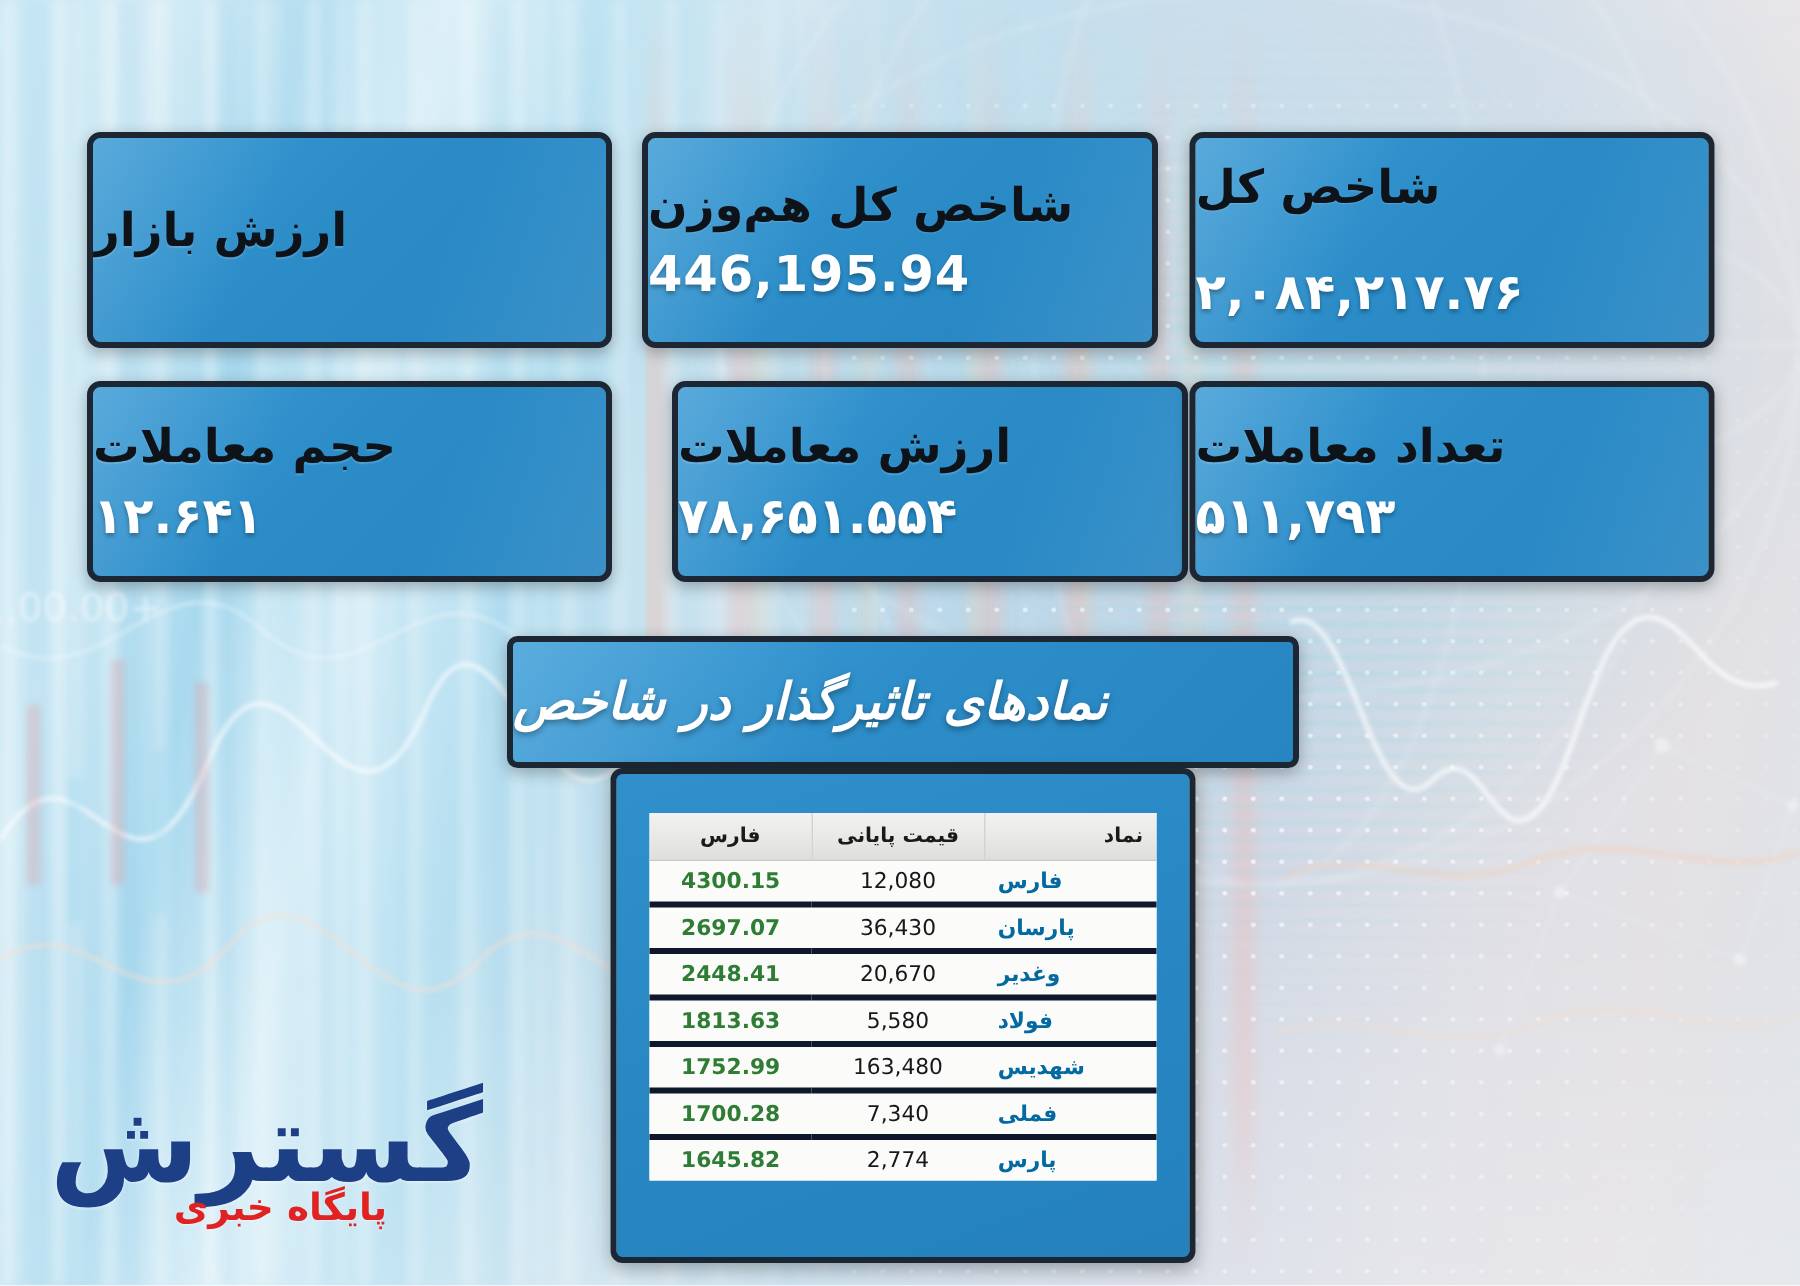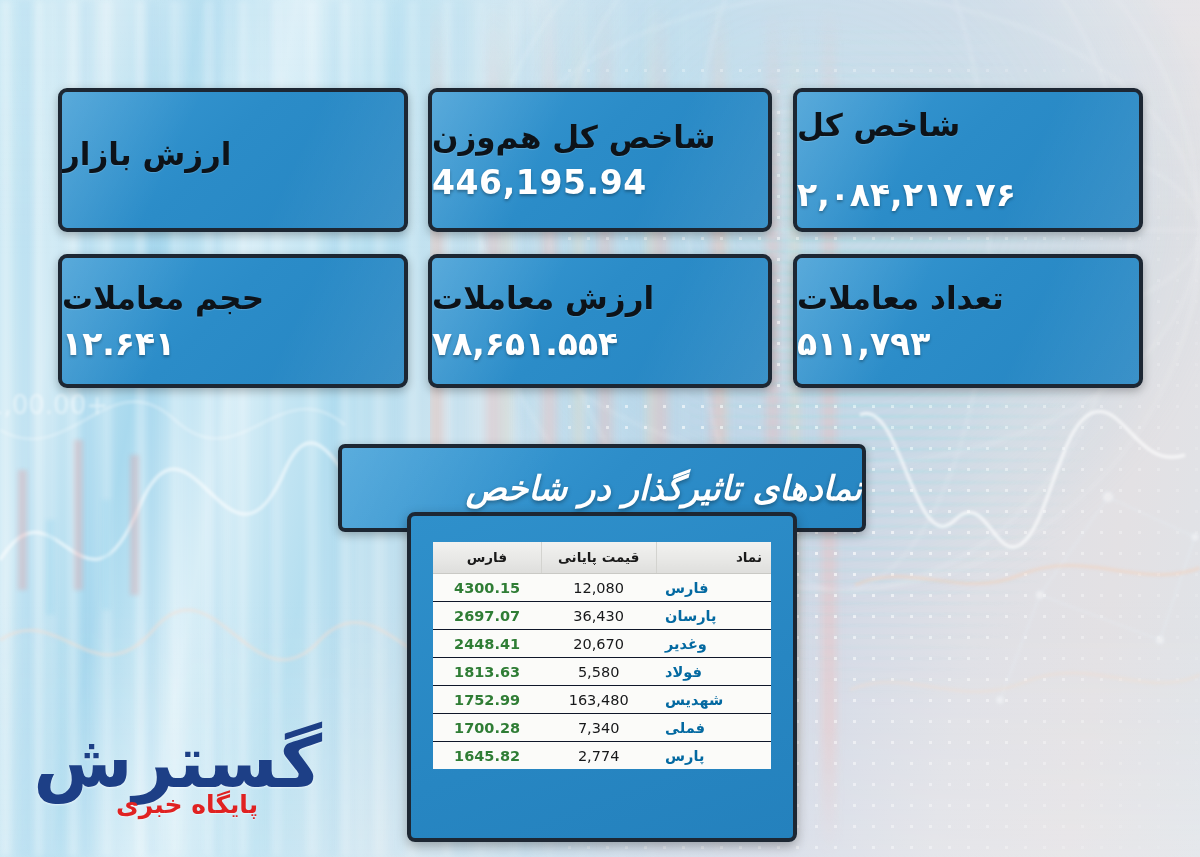--- a/index.html
+++ b/index.html
@@ -127,32 +127,32 @@
     text-shadow:0 2px 3px rgba(0,0,0,.30);
     white-space:nowrap;
   }
 
   
   #card-market-value   { left:58px;  top:88px;  width:350px; height:144px; }
   #card-equal-index    { left:428px; top:88px;  width:344px; height:144px; }
   #card-total-index    { left:793px; top:88px;  width:350px; height:144px;gap:24px; }
   
   #card-trade-volume   { left:58px;  top:254px; width:350px; height:134px; }
-  #card-trade-value    { left:428px; top:254px; width:344px; height:134px; }
+  #card-trade-value    { left:448px; top:254px; width:344px; height:134px; }
   #card-trade-count    { left:793px; top:254px; width:350px; height:134px; }
 
   
   #section-banner {
-    position:absolute; left:338px; top:444px;
+    position:absolute; left:338px; top:424px;
     width:528px; height:88px;
     border:4px solid #1d2733;
     border-radius:7px;
     background:linear-gradient(135deg,#3f9fd8 0%, #2d8dc9 50%, #2786c2 100%);
     box-shadow:0 3px 10px rgba(0,0,0,.28);
-    display:flex; align-items:center; justify-content:flex-start;
+    display:flex; align-items:center; justify-content:flex-end;
     overflow:hidden;
   }
   #section-banner::after{
     content:""; position:absolute; inset:0;
     background:linear-gradient(115deg, rgba(255,255,255,.14) 0%, transparent 40%);
   }
   .banner-text {
     position:relative; z-index:2;
     color:#fff;
     font-size:34px; font-weight:700;
@@ -191,21 +191,21 @@
     white-space:nowrap;
   }
   #impact-table thead th.col-symbol { text-align:right; width:34%; }
   #impact-table thead th.col-price  { text-align:center; width:34%; border-right:1px solid #d3d3cf; }
   #impact-table thead th.col-impact { text-align:center; width:32%; border-right:1px solid #d3d3cf; }
 
   #impact-table tbody td {
     font-size:14.5px;
     padding:5.5px 9px;
     background:#fbfbf9;
-    border-bottom:1px solid #0f172a;
+    border-bottom:4px solid #0f172a;
     white-space:nowrap;
   }
   #impact-table tbody tr:last-child td { border-bottom:none; }
   td.cell-symbol { text-align:left; color:#0369a1; font-weight:600; }
   td.cell-price  { text-align:center; color:#17181a; font-weight:500; }
   td.cell-impact { text-align:center; color:#2f7d35; font-weight:600; }
 
   
   #site-logo {
     position:absolute; left:52px; top:726px;

